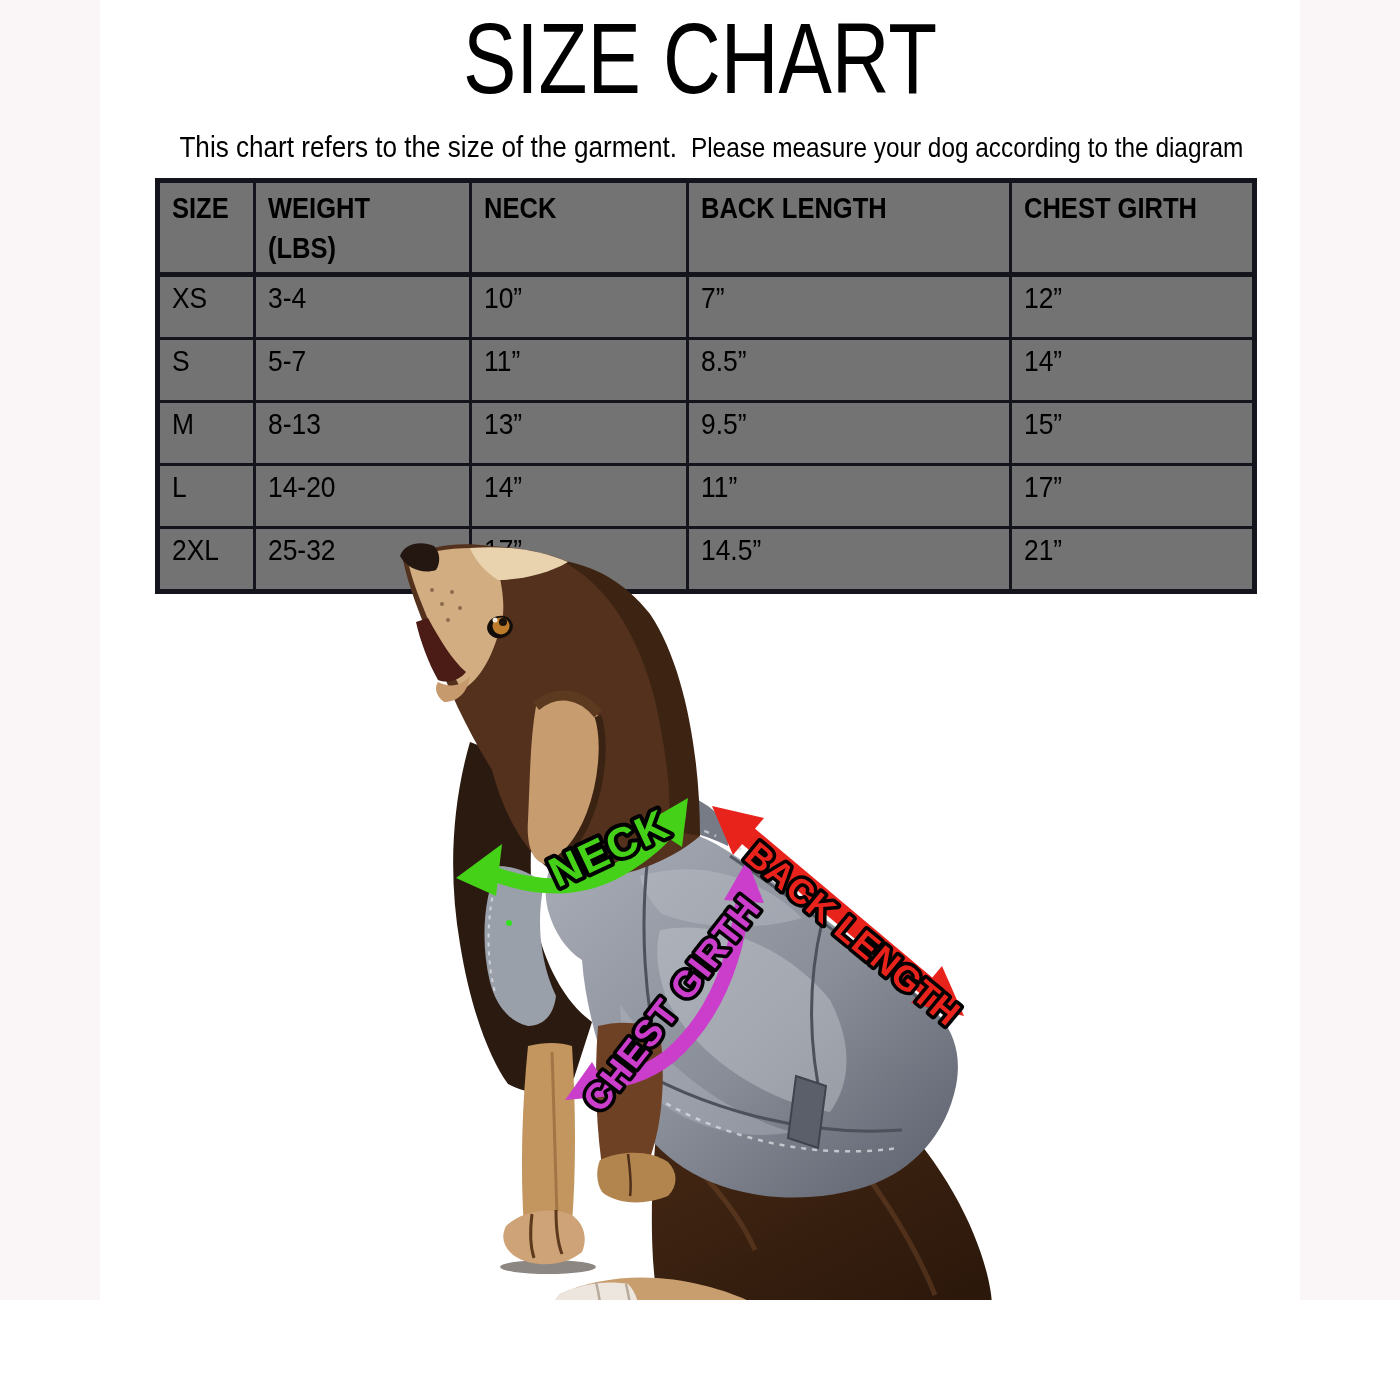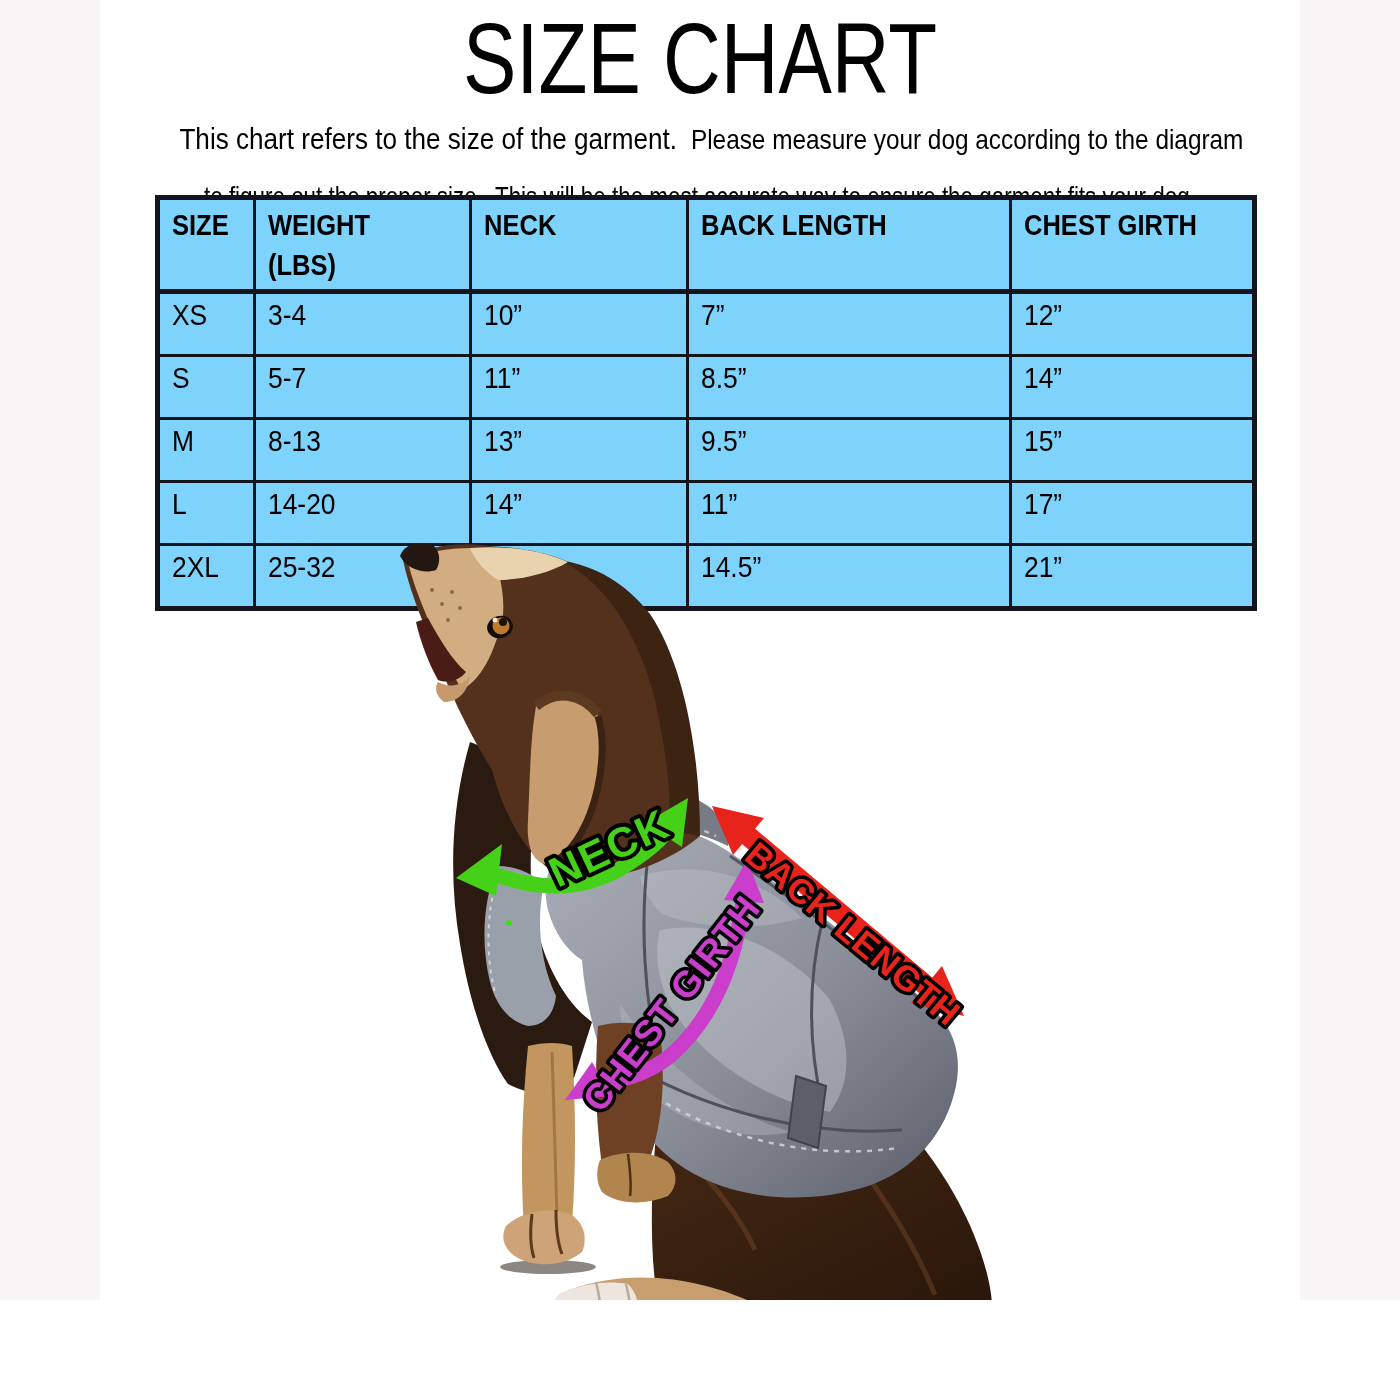--- a/index.html
+++ b/index.html
@@ -8,29 +8,29 @@
   .edge-band{position:absolute;top:0;height:1400px;width:100px;background:#faf6f7;}
   .edge-band.left{left:0;}
   .edge-band.right{right:0;}
 
   .page-title{position:absolute;top:6px;left:0;width:1400px;text-align:center;
     font-size:100px;font-weight:400;line-height:105px;letter-spacing:0;
     transform:scaleX(0.80);}
 
   .subline{position:absolute;left:0;width:1400px;display:flex;justify-content:center;white-space:pre;}
   .subline .squeeze{display:inline-block;white-space:pre;}
-  .sub1{top:104px;justify-content:center;}
+  .sub1{top:112px;justify-content:center;}
   .sub1 .squeeze{transform:scaleX(0.87);}
   .sub1 .big{font-size:30px;}
   .sub1 .small{font-size:28px;margin-left:16px;}
   .sub2{top:134px;margin-top:47px;}
   .sub2 .squeeze{transform:scaleX(0.80);font-size:28px;}
 
-  table.size-table{position:absolute;left:155px;top:195px;width:1097px;
-    border-collapse:collapse;table-layout:fixed;border:5px solid #14141c;background:#7dd3fc;}
+  table.size-table{position:absolute;left:155px;top:178px;width:1097px;
+    border-collapse:collapse;table-layout:fixed;border:5px solid #14141c;background:#737373;}
   .size-table col.c0{width:97px;}
   .size-table col.c1{width:216px;}
   .size-table col.c2{width:217px;}
   .size-table col.c3{width:323px;}
   .size-table col.c4{width:244px;}
   .size-table th,.size-table td{border:3px solid #14141c;text-align:left;overflow:hidden;}
   .size-table th{height:84px;vertical-align:top;padding:5px 0 0 12px;
     font-size:29px;font-weight:bold;line-height:40px;}
   .size-table td{height:42px;vertical-align:middle;padding:0 0 18px 12px;
     font-size:30px;font-weight:400;}

